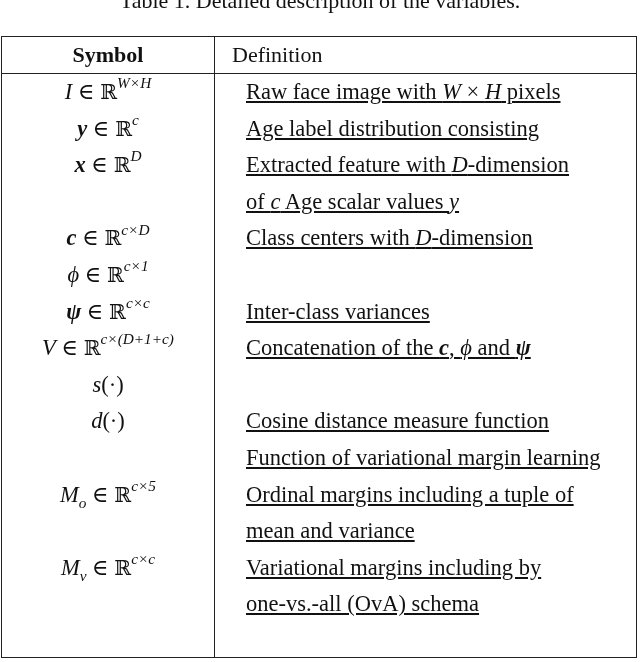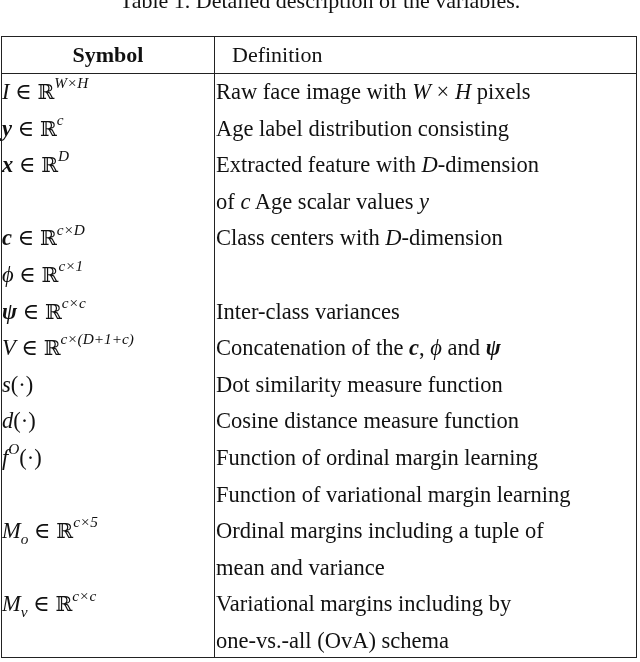--- a/index.html
+++ b/index.html
@@ -81,30 +81,31 @@
     position: relative;
     font-size: 22.5px;
   }
   .line .sym {
     position: absolute;
     left: 0;
     width: 212px;
     top: 0;
     height: 36.6px;
     line-height: 36.6px;
-    text-align: left;
+    text-align: center;
     white-space: nowrap;
   }
   .line .def {
     position: absolute;
-    left: 214px;
+    left: 244px;
     top: 0;
     height: 36.6px;
     line-height: 36.6px;
     white-space: nowrap;
+    text-decoration: underline;
   }
   .m { font-style: italic; }
   .b { font-style: italic; font-weight: bold; }
   .bb { font-family: "DejaVu Serif", serif; font-size: 0.9em; }
   sup {
     font-size: 0.68em;
     line-height: 0;
     position: relative;
     top: -0.15em;
     vertical-align: super;
@@ -155,29 +156,24 @@
       <div class="line">
         <div class="sym"><span class="b">ψ</span><span> ∈ </span><span class="bb">ℝ</span><sup class="m">c×c</sup></div>
         <div class="def">Inter-class variances</div>
       </div>
       <div class="line">
         <div class="sym"><span class="m">V</span><span> ∈ </span><span class="bb">ℝ</span><sup class="m">c×(D+1+c)</sup></div>
         <div class="def">Concatenation of the <span class="b">c</span>, <span class="m">ϕ</span> and <span class="b">ψ</span></div>
       </div>
       <div class="line">
         <div class="sym"><span class="m">s</span><span>(·)</span></div>
-        <div class="def">Dot similarity measure function</div>
       </div>
       <div class="line">
         <div class="sym"><span class="m">d</span><span>(·)</span></div>
         <div class="def">Cosine distance measure function</div>
-      </div>
-      <div class="line">
-        <div class="sym"><span class="m">f</span><sup class="m">O</sup><span>(·)</span></div>
-        <div class="def">Function of ordinal margin learning</div>
       </div>
       <div class="line">
         <div class="def">Function of variational margin learning</div>
       </div>
       <div class="line">
         <div class="sym"><span class="m">M</span><sub class="m">o</sub><span> ∈ </span><span class="bb">ℝ</span><sup class="m">c×5</sup></div>
         <div class="def">Ordinal margins including a tuple of</div>
       </div>
       <div class="line">
         <div class="sym"></div>

